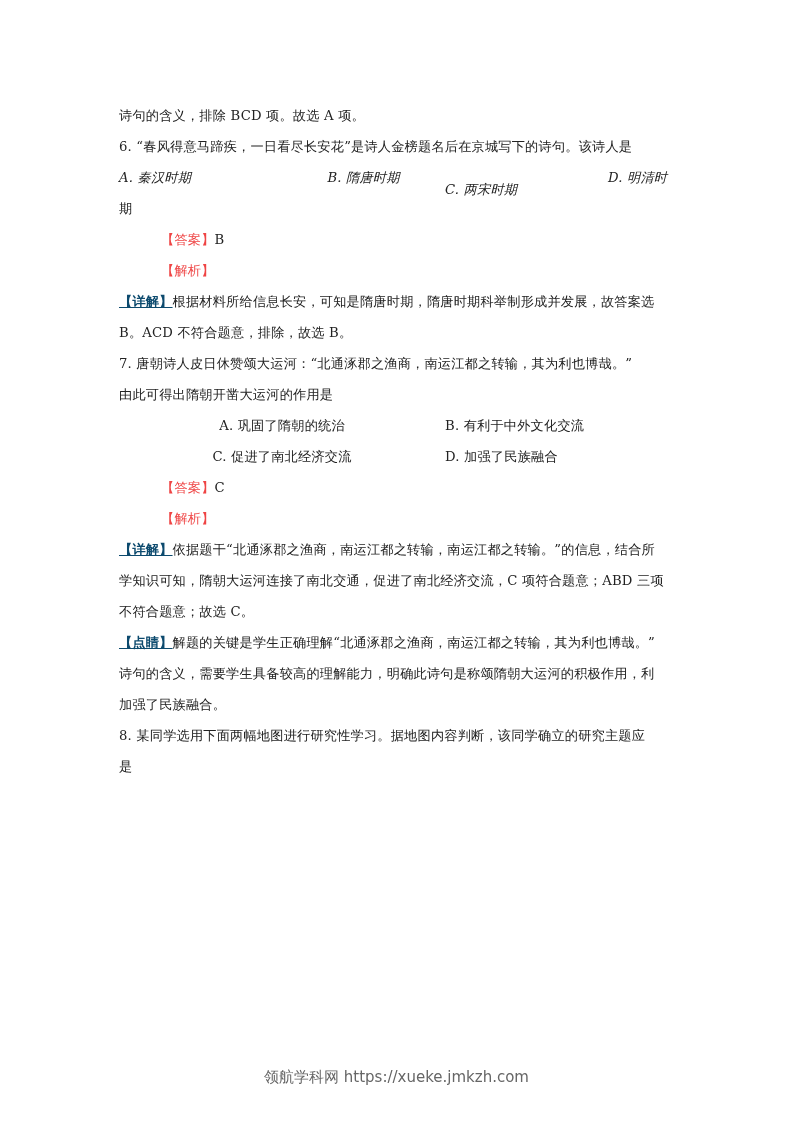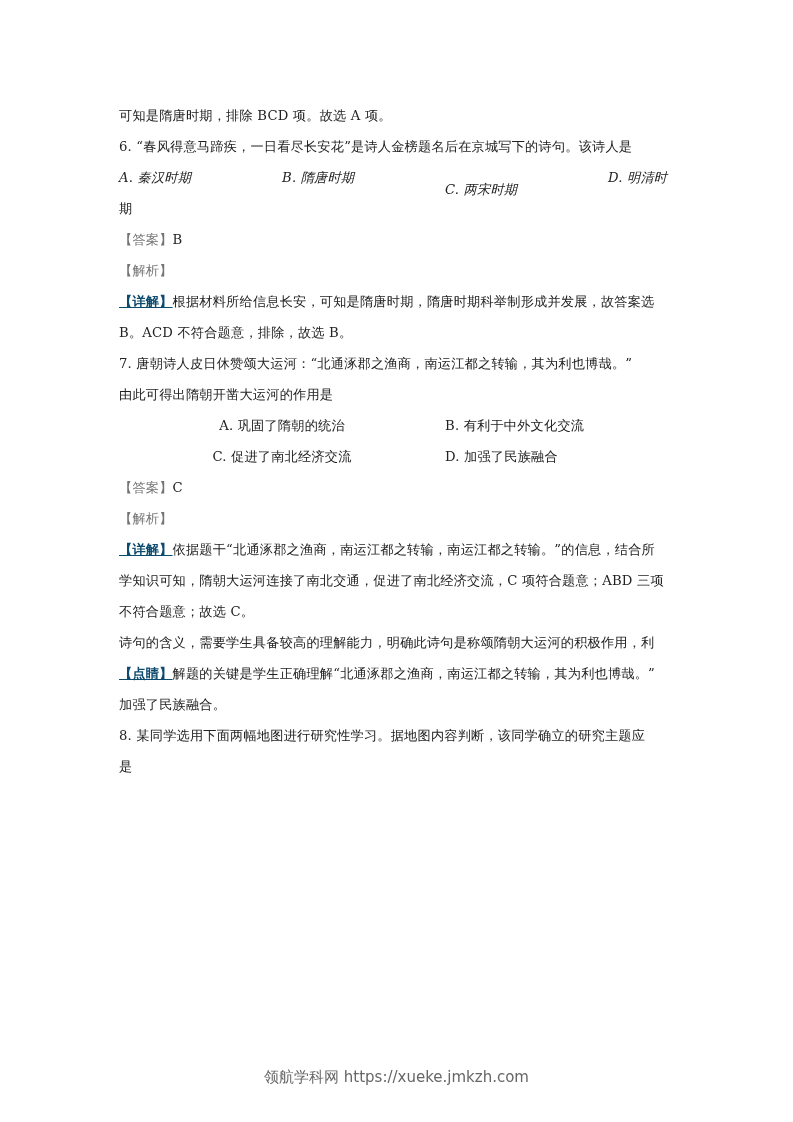--- a/index.html
+++ b/index.html
@@ -1,36 +1,36 @@
 <!DOCTYPE html>
 <html><head>
 <meta charset="utf-8">
 <style>
   html, body { margin: 0; padding: 0; background: #ffffff; }
   body { width: 793px; height: 1122px; position: relative; overflow: hidden;
          font-family: "DejaVu Serif", "Liberation Serif", serif; color: #222; }
   .page { position: absolute; left: 119px; top: 100px; width: 560px; }
   .line { font-size: 13.2px; line-height: 31px; height: 31px; white-space: nowrap; letter-spacing: 0.2px; }
-  .tag-blue { color: #737373; }
+  .tag-blue { color: #ef4444; margin-left: 42px; }
   .tag-black { color: #0c4a6e; font-weight: bold; text-decoration: underline; }
   .opts4 { display: flex; font-style: italic; }
   .opts4 span { display: inline-block; }
   .opts4 .o1 { width: 163px; }
-  .opts4 .o2 { width: 163px; }
+  .opts4 .o2 { width: 163px; text-align: center; }
   .opts4 .o3 { width: 163px; margin-top: 12px; }
   .opts2 { display: flex; }
   .opts2 .c1 { width: 326px; text-align: center; }
   .footer { position: absolute; left: 0; width: 793px; top: 1068px; text-align: center;
             font-family: "DejaVu Sans", "Liberation Sans", sans-serif; font-size: 15px; color: #666; }
 </style>
 </head>
 <body>
 
 <div class="page">
-  <div class="line">可知是隋唐时期，排除 BCD 项。故选 A 项。</div>
+  <div class="line">诗句的含义，排除 BCD 项。故选 A 项。</div>
 
   <div class="line">6. “春风得意马蹄疾，一日看尽长安花”是诗人金榜题名后在京城写下的诗句。该诗人是</div>
   <div class="line opts4">
     <span class="o1">A. 秦汉时期</span>
     <span class="o2">B. 隋唐时期</span>
     <span class="o3">C. 两宋时期</span>
     <span class="o4">D. 明清时</span>
   </div>
   <div class="line">期</div>
   <div class="line">
@@ -58,23 +58,23 @@
     <span class="tag-blue">【答案】</span><span>C</span>
   </div>
   <div class="line">
     <span class="tag-blue">【解析】</span>
   </div>
   <div class="line">
     <span class="tag-black">【详解】</span><span>依据题干“北通涿郡之渔商，南运江都之转输，南运江都之转输。”的信息，结合所</span>
   </div>
   <div class="line">学知识可知，隋朝大运河连接了南北交通，促进了南北经济交流，C 项符合题意；ABD 三项</div>
   <div class="line">不符合题意；故选 C。</div>
-  <div class="line">诗句的含义，需要学生具备较高的理解能力，明确此诗句是称颂隋朝大运河的积极作用，利</div>
   <div class="line">
     <span class="tag-black">【点睛】</span><span>解题的关键是学生正确理解“北通涿郡之渔商，南运江都之转输，其为利也博哉。”</span>
   </div>
+  <div class="line">诗句的含义，需要学生具备较高的理解能力，明确此诗句是称颂隋朝大运河的积极作用，利</div>
   <div class="line">加强了民族融合。</div>
 
   <div class="line">8. 某同学选用下面两幅地图进行研究性学习。据地图内容判断，该同学确立的研究主题应</div>
   <div class="line">是</div>
 </div>
 
 <div class="footer">领航学科网 https://xueke.jmkzh.com</div>
 
 </body></html>

